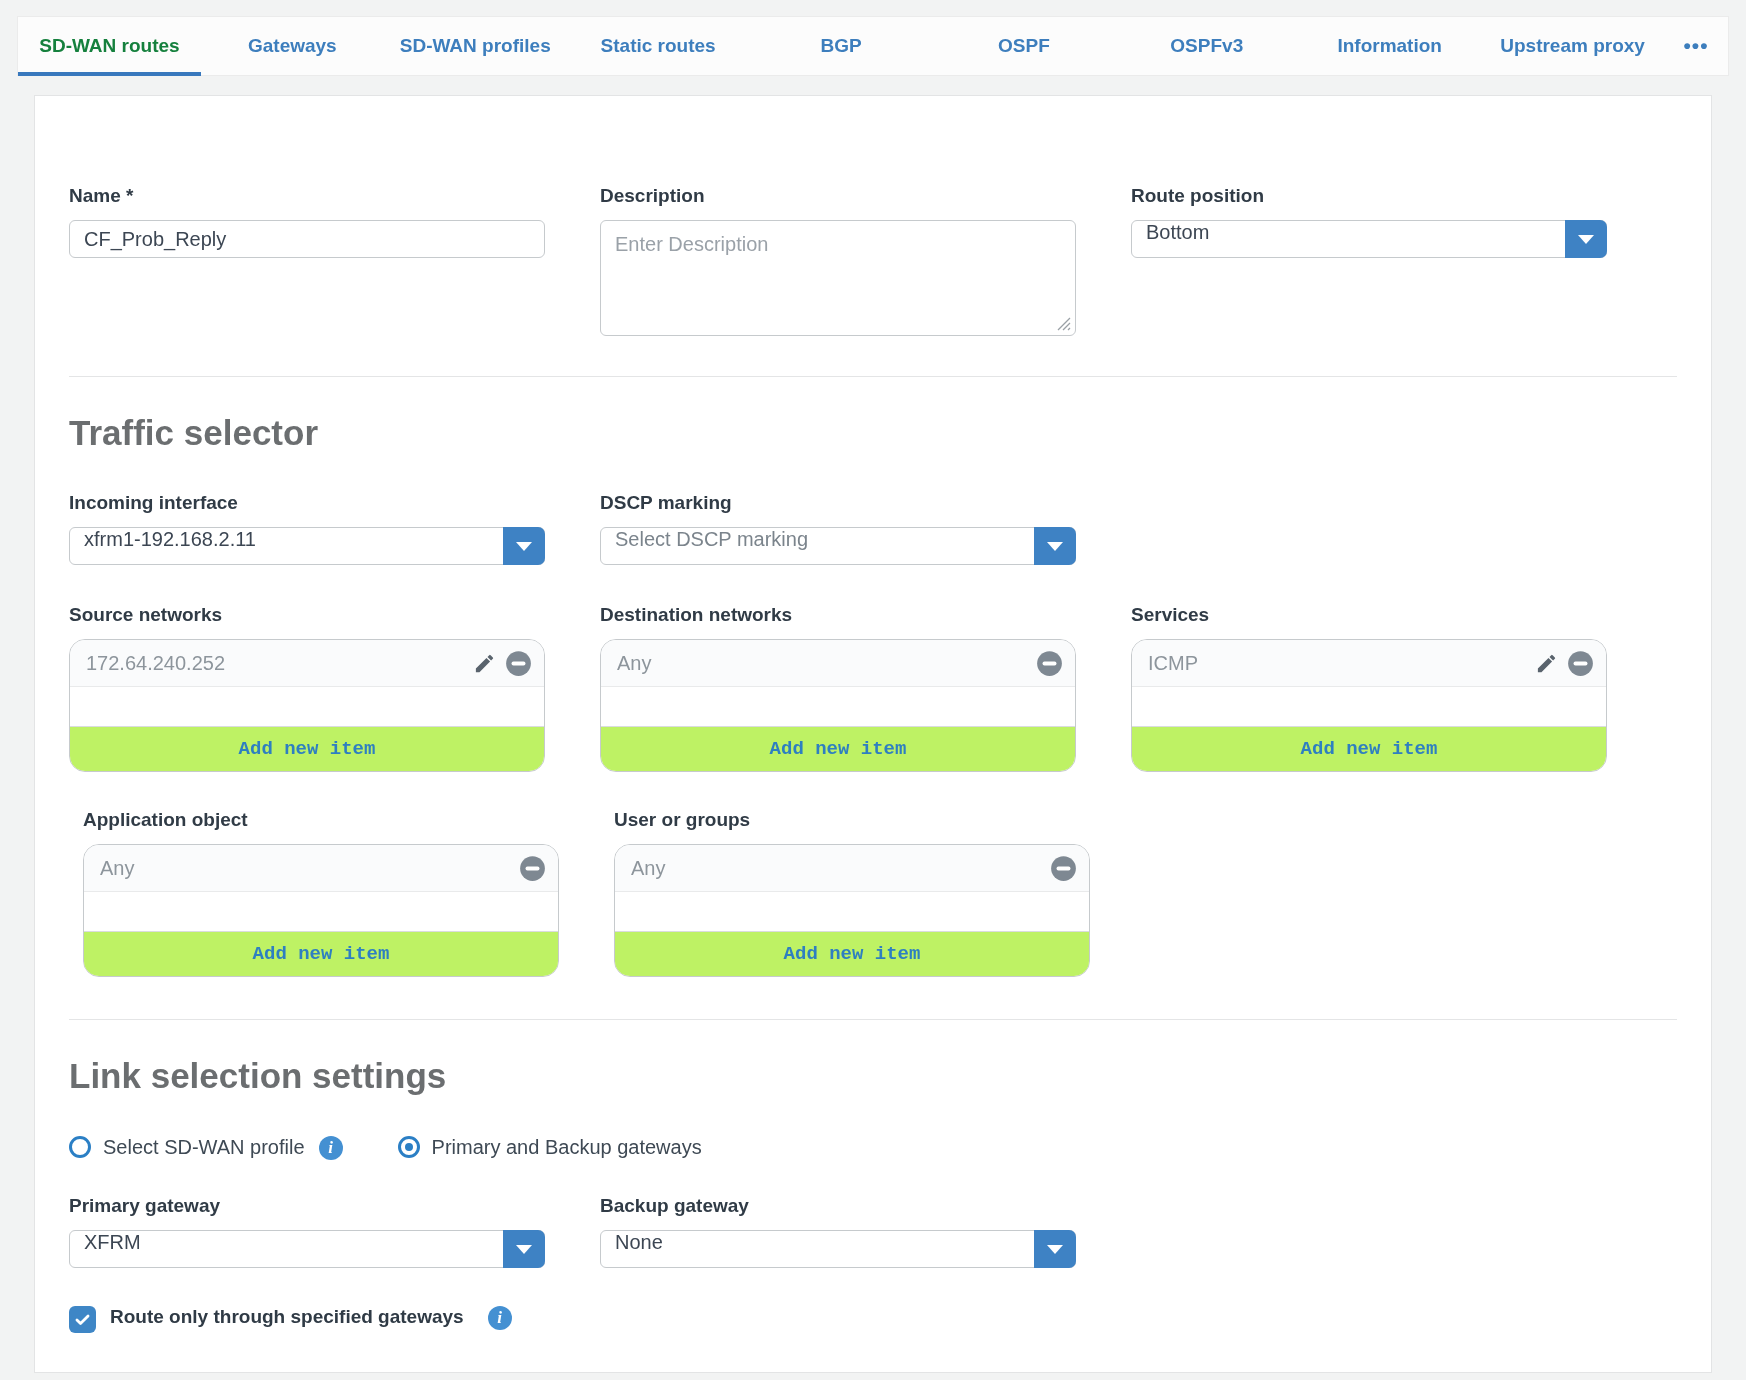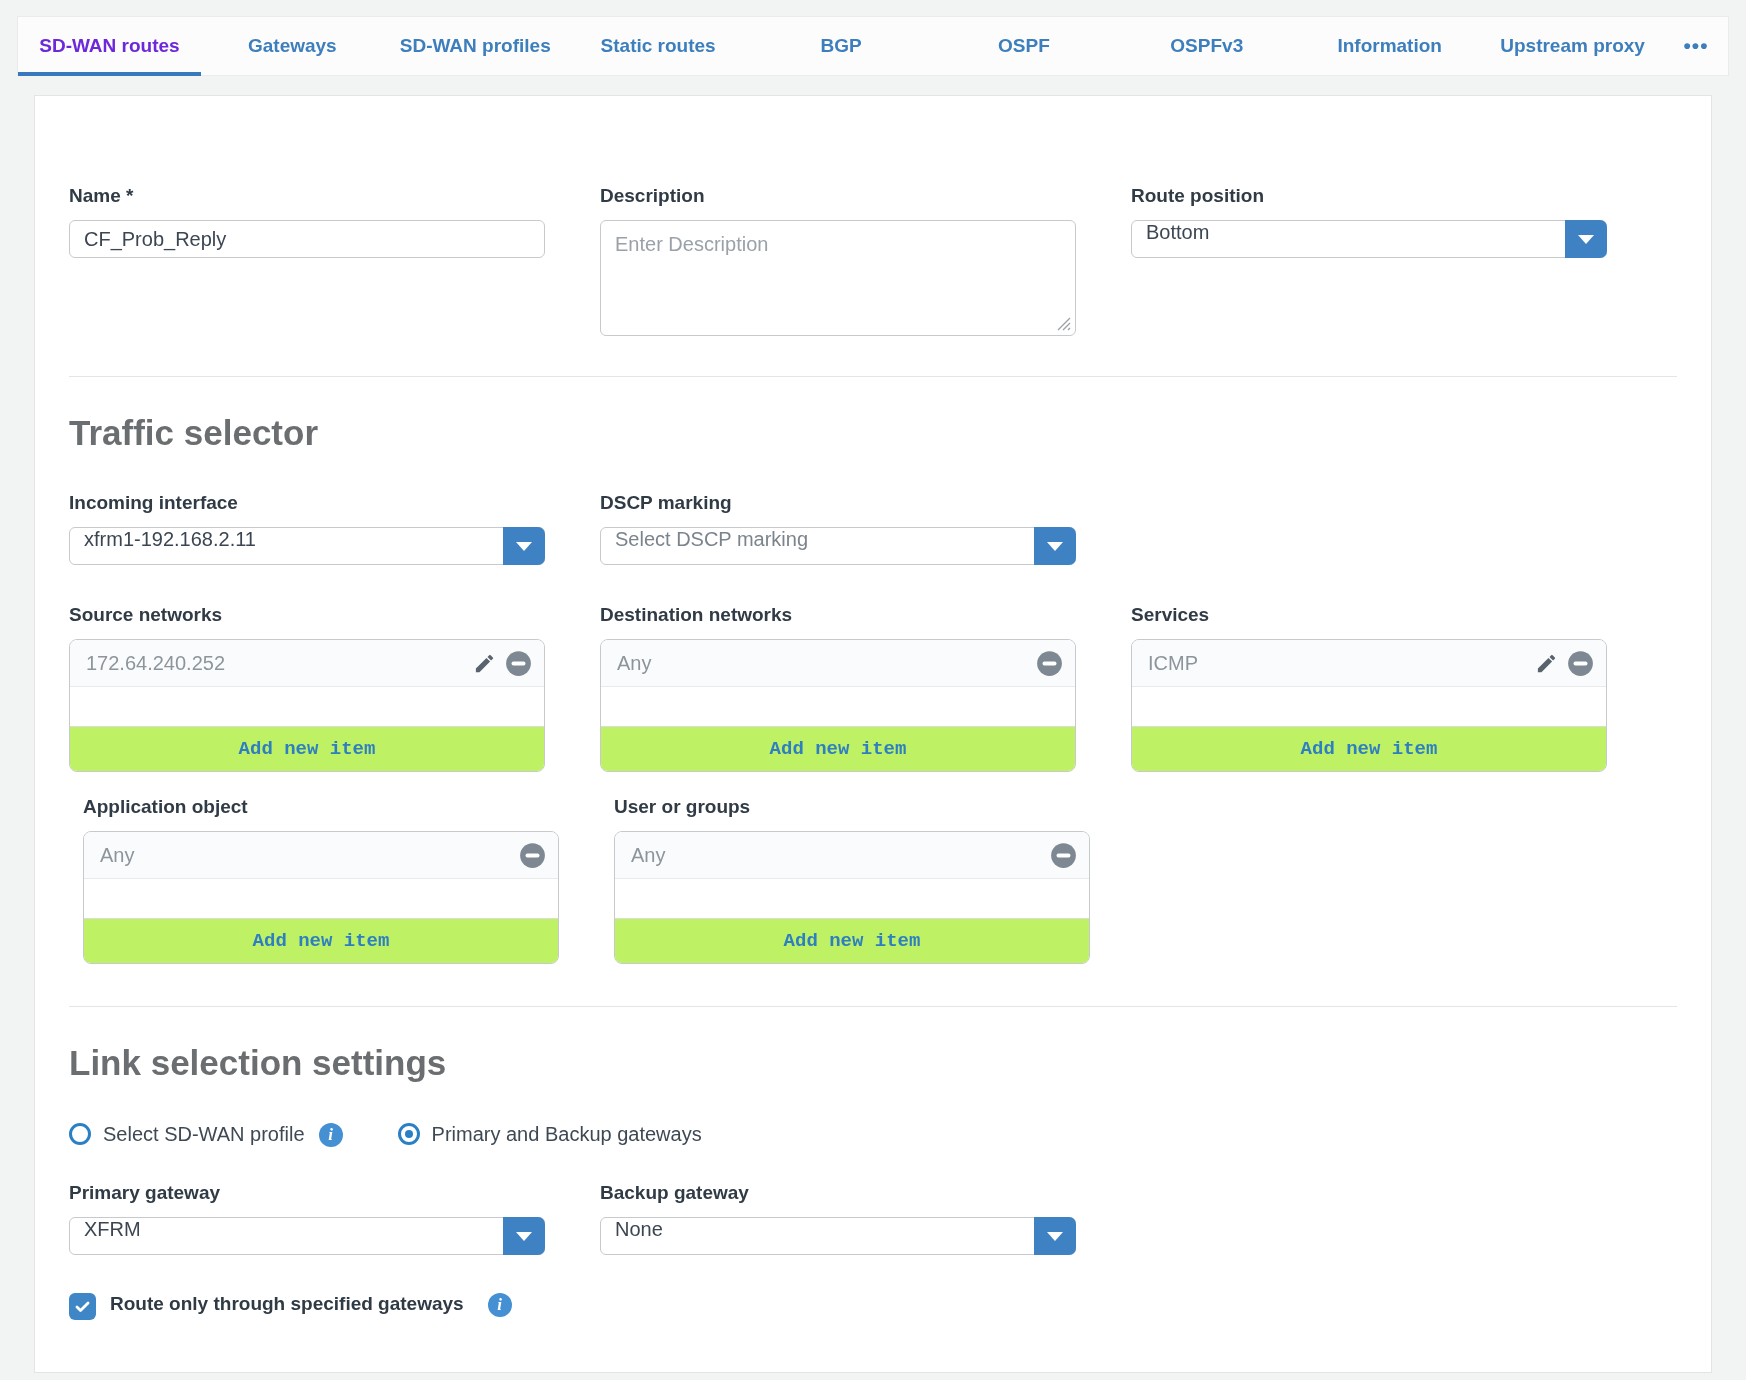--- a/index.html
+++ b/index.html
@@ -4,21 +4,21 @@
 <style>
   * { margin:0; padding:0; box-sizing:border-box; }
   html,body { width:1746px; height:1380px; overflow:hidden; background:#f2f3f3;
     font-family:"Liberation Sans", sans-serif; }
 
   
   .tabbar { margin:16px 17px 0 17px; height:60px; background:#fcfcfc;
     border:1px solid #ebebeb; display:flex; align-items:stretch; }
   .tab { flex:1 1 0; display:flex; align-items:center; justify-content:center;
     font-size:19px; font-weight:bold; color:#3d7ebd; position:relative; cursor:pointer; }
-  .tab.active { color:#6d28d9; }
+  .tab.active { color:#15803d; }
   .tab.active::after { content:""; position:absolute; left:0; right:0; bottom:-1px;
     height:4px; background:#3878bd; }
   .tab-more { flex:0 0 64px; display:flex; align-items:center; justify-content:center;
     color:#3d7ebd; font-size:21px; font-weight:bold; letter-spacing:1px; cursor:pointer; }
 
   
   .card { margin:19px 34px 0 34px; height:1278px; background:#ffffff;
     border:1px solid #e3e4e5; padding:0 34px; }
 
   .grid3 { display:grid; grid-template-columns:476px 476px 476px; column-gap:55px;
@@ -45,21 +45,21 @@
     background:#fff; display:flex; align-items:flex-start; padding:0 56px 0 14px;
     font-size:20px; color:#3c4653; cursor:pointer; }
   .select.ph { color:#7b848c; }
   .dd-btn { position:absolute; right:-1px; top:-1px; bottom:-1px; width:42px;
     background:#3e82c4; border-radius:0 7px 7px 0; display:flex; align-items:center;
     justify-content:center; }
   .tri { width:0; height:0; border-left:8px solid transparent;
     border-right:8px solid transparent; border-top:9px solid #ffffff; }
 
   
-  .listbox { height:133px; border:1px solid #c6cacd; border-radius:8px; background:#fff;
+  .listbox { height:133px; border:1px solid #c6cacd; border-radius:16px; background:#fff;
     overflow:hidden; display:flex; flex-direction:column; }
   .lb-item { flex:0 0 47px; background:#fafbfc; border-bottom:1px solid #e9eaeb;
     display:flex; align-items:center; padding:0 12px 0 16px; }
   .lb-text { font-size:20px; color:#8d959c; flex:1 1 auto; }
   .lb-icons { display:flex; align-items:center; gap:9px; }
   .icon-btn { border:none; background:transparent; padding:0; display:flex;
     align-items:center; cursor:pointer; }
   .lb-footer { margin-top:auto; height:45px; background:#bef264; border:none;
     border-top:1px solid #dadcde; color:#2e7fc1; font-size:19px; font-weight:bold;
     font-family:Liberation Mono, monospace; cursor:pointer; width:100%; }
@@ -79,21 +79,21 @@
   .checkbox { width:27px; height:27px; border-radius:6px; background:#3e86c6;
     display:flex; align-items:center; justify-content:center; cursor:pointer; flex:none; }
   .cb-label { font-size:19px; font-weight:bold; color:#2f3a45; margin-left:14px; }
 
   
   .mt-row1 { margin-top:88px; }
   .mt-div1 { margin-top:40px; }
   .mt-h1   { margin-top:38px; }
   .mt-row2 { margin-top:40px; }
   .mt-row3 { margin-top:38px; }
-  .mt-row4 { margin-top:23px;padding-left:14px; }
+  .mt-row4 { margin-top:36px;padding-left:14px; }
   .mt-div2 { margin-top:42px; }
   .mt-h2   { margin-top:38px; }
   .mt-radios { margin-top:42px; }
   .mt-row5 { margin-top:34px; }
   .mt-cb   { margin-top:38px; }
 </style>
 </head>
 <body>
 
 <nav class="tabbar">

